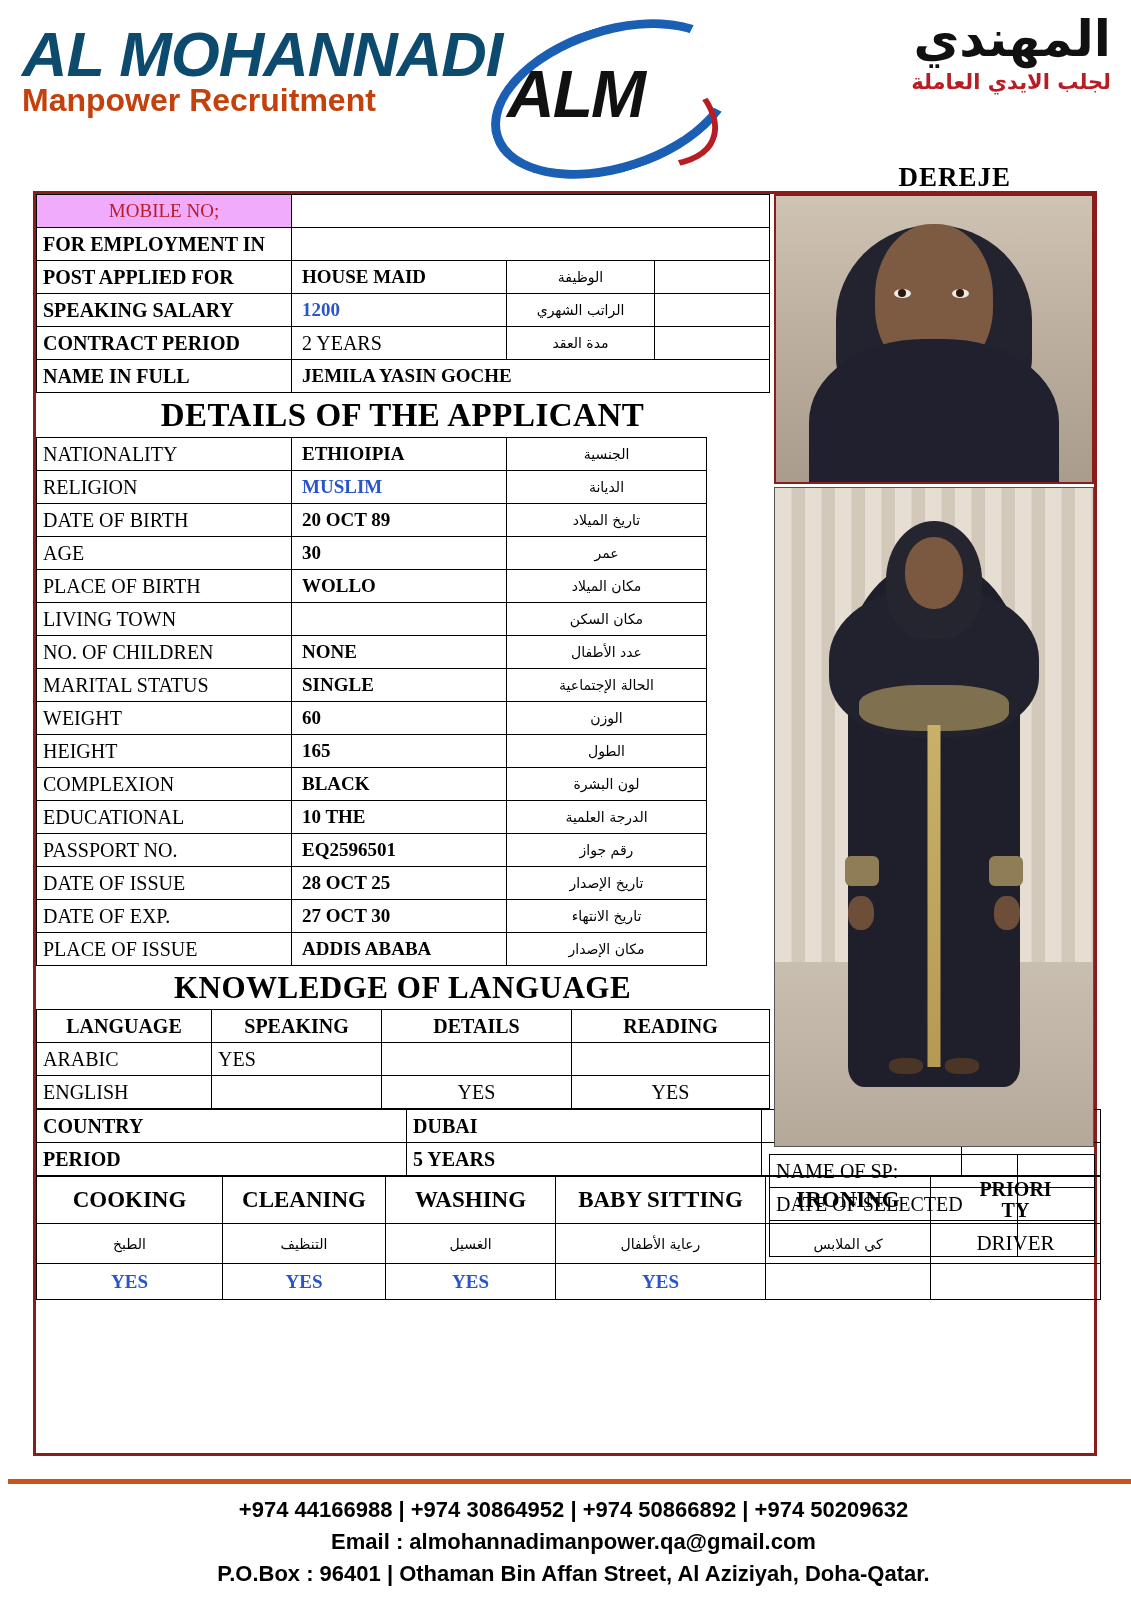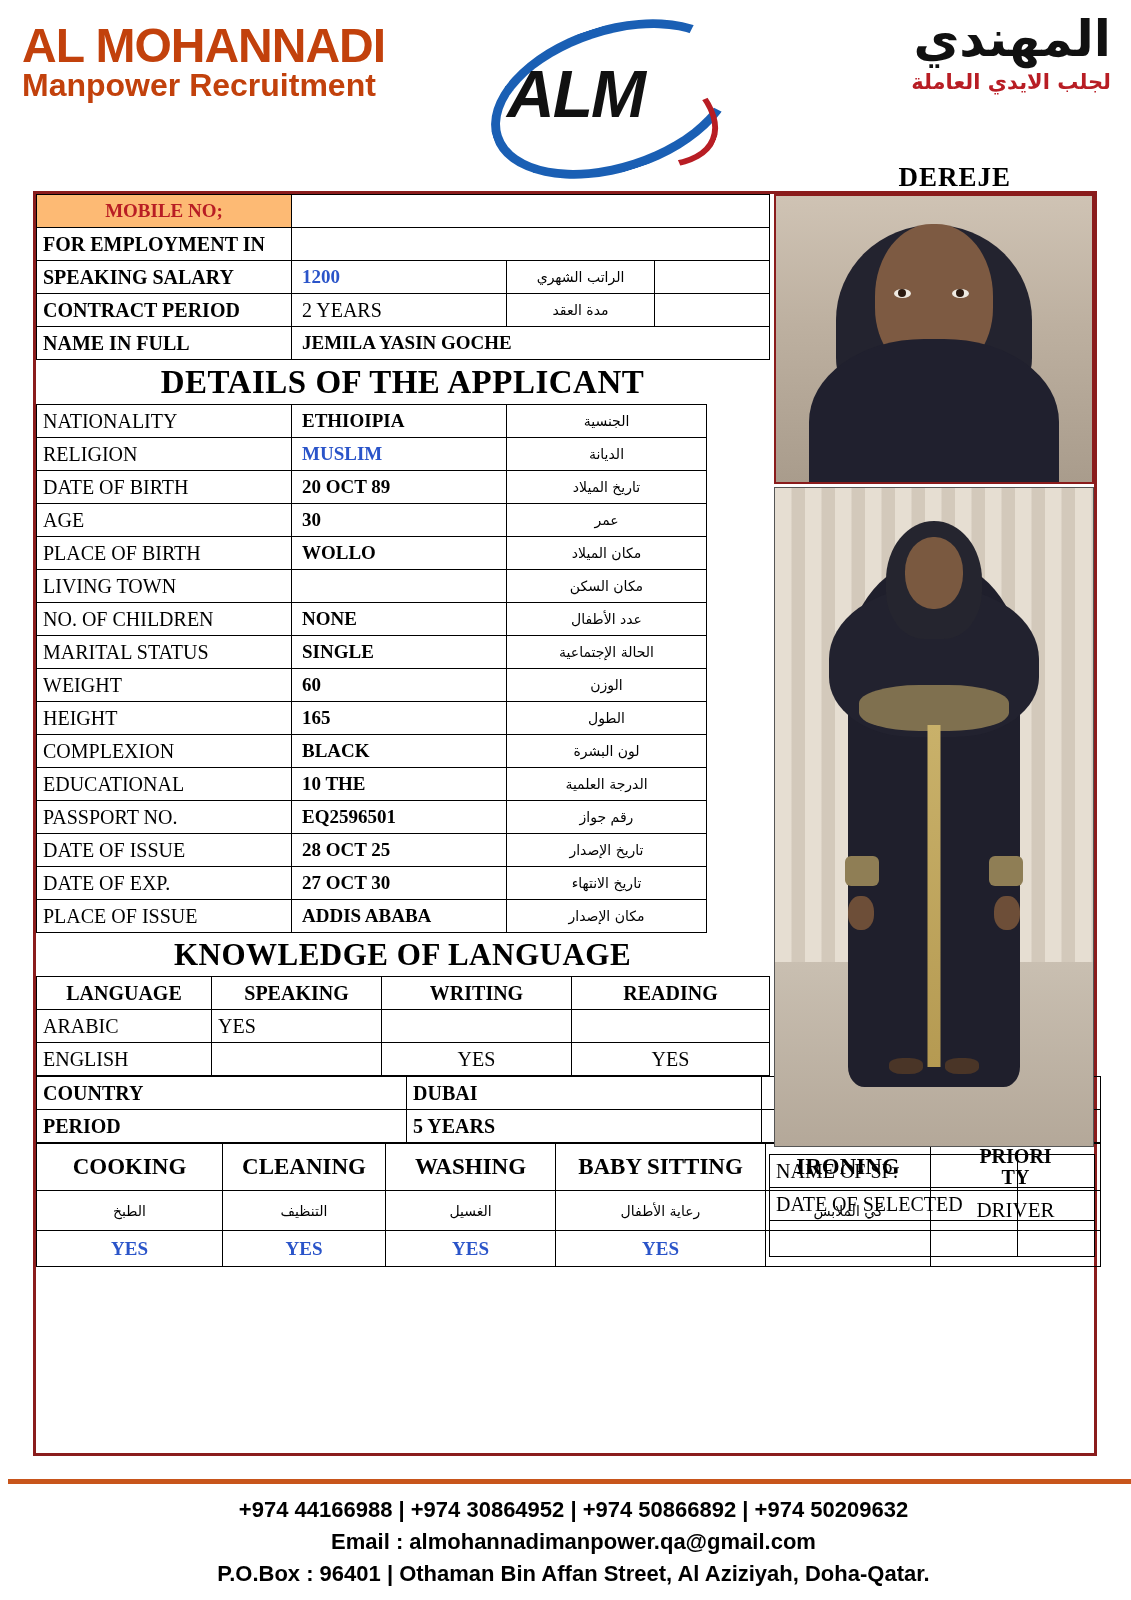--- a/index.html
+++ b/index.html
@@ -16,23 +16,24 @@
     position:relative;
     height:160px;
     padding:6px 14px 0 14px;
     box-sizing:border-box;
   }
   .logo-left{
     position:absolute;left:22px;top:22px;
     font-family:"Liberation Sans", sans-serif;
   }
   .logo-title{
-    font-size:48px;font-weight:bold;color:#c2410c;
+    font-size:63px;font-weight:bold;color:#0c4a6e;
     letter-spacing:-1px;line-height:1.02;
     font-family:"Liberation Sans", sans-serif;
+    font-style:italic;
   }
   .logo-sub{
     font-size:32px;font-weight:bold;color:#c2410c;
     line-height:1.05;margin-top:-2px;
     font-family:"Liberation Sans", sans-serif;
   }
   .logo-mid{
     position:absolute;left:487px;top:26px;width:240px;height:130px;
   }
   .alm-text{
@@ -81,21 +82,21 @@
     font-size:19px;
     vertical-align:middle;
     height:33px;
     box-sizing:border-box;
   }
   .lbl{font-weight:bold;font-size:20px;}
   .lbl-n{font-weight:normal;font-size:20px;}
   .val{font-weight:bold;font-size:19px;padding-left:10px;}
   .val-blue{font-weight:bold;font-size:19px;color:#2a54c9;padding-left:10px;}
   .ar{font-family:"DejaVu Sans", sans-serif;font-size:14px;text-align:center;direction:rtl;}
-  .hl{background:#fdba74;color:#b81d24;font-weight:bold;font-size:19px;}
+  .hl{background:#f0abfc;color:#b81d24;font-weight:normal;font-size:19px;}
   .section-title{
     text-align:center;font-weight:bold;font-size:33px;letter-spacing:.5px;
     padding:4px 0 3px 0;
   }
   .photo1{
     position:absolute;right:0;top:0;width:320px;height:290px;
     border:2px solid #8a1c1c;box-sizing:border-box;overflow:hidden;
   }
   .photo2{
     position:absolute;right:0;top:293px;width:320px;height:660px;
@@ -207,20 +208,26 @@
       <tbody>
         <tr>
           <td class="hl" style="text-align:center"><span>MOBILE NO</span>;</td>
           <td colspan="3"></td>
         </tr>
         <tr>
           <td class="lbl">FOR EMPLOYMENT IN</td>
           <td colspan="3"></td>
         </tr>
         <tr>
+          <td class="lbl">POST APPLIED FOR</td>
+          <td class="val">HOUSE MAID</td>
+          <td class="ar">الوظيفة</td>
+          <td></td>
+        </tr>
+        <tr>
           <td class="lbl">SPEAKING SALARY</td>
           <td class="val-blue">1200</td>
           <td class="ar">الراتب  الشهري</td>
           <td></td>
         </tr>
         <tr>
           <td class="lbl">CONTRACT PERIOD</td>
           <td class="lbl-n" style="padding-left:10px">2 YEARS</td>
           <td class="ar">مدة العقد</td>
           <td></td>
@@ -348,21 +355,21 @@
     <colgroup>
         <col style="width:175px">
         <col style="width:170px">
         <col style="width:190px">
         <col style="width:198px">
       </colgroup>
     <tbody>
       <tr>
         <td class="lbl" style="text-align:center">LANGUAGE</td>
         <td class="lbl" style="text-align:center">SPEAKING</td>
-        <td class="lbl" style="text-align:center">WRITING</td>
+        <td class="lbl" style="text-align:center">DETAILS</td>
         <td class="lbl" style="text-align:center">READING</td>
       </tr>
       <tr>
         <td class="lbl-n">ARABIC</td>
         <td class="lbl-n">YES</td>
         <td class="lbl-n" style="text-align:center"></td>
         <td class="lbl-n" style="text-align:center"></td>
       </tr>
       <tr>
         <td class="lbl-n">ENGLISH</td>

